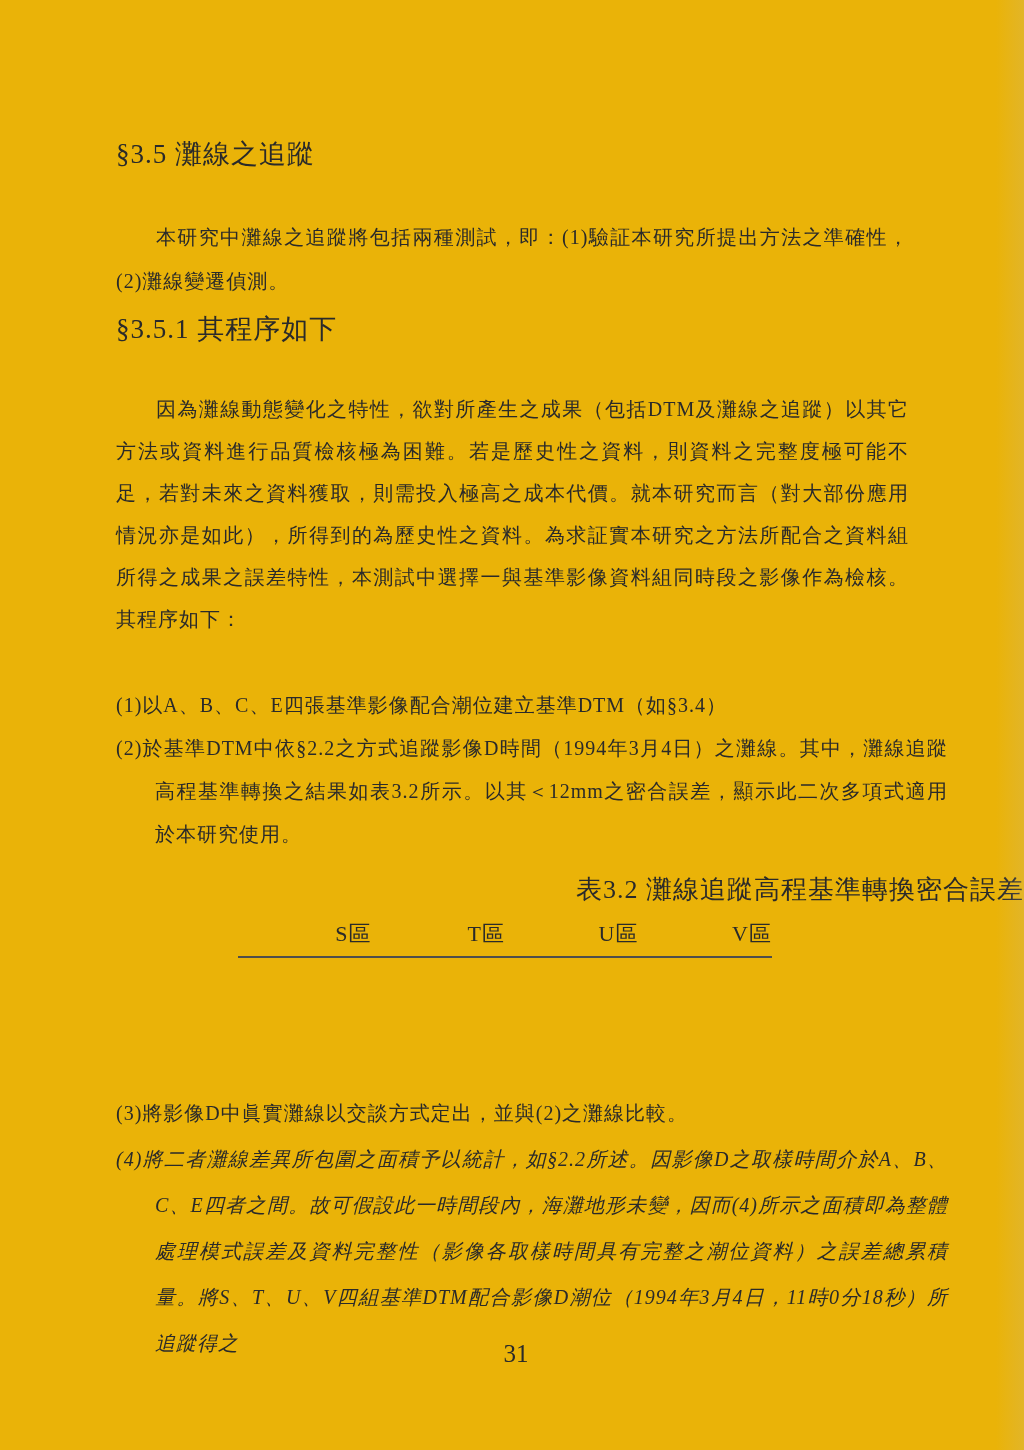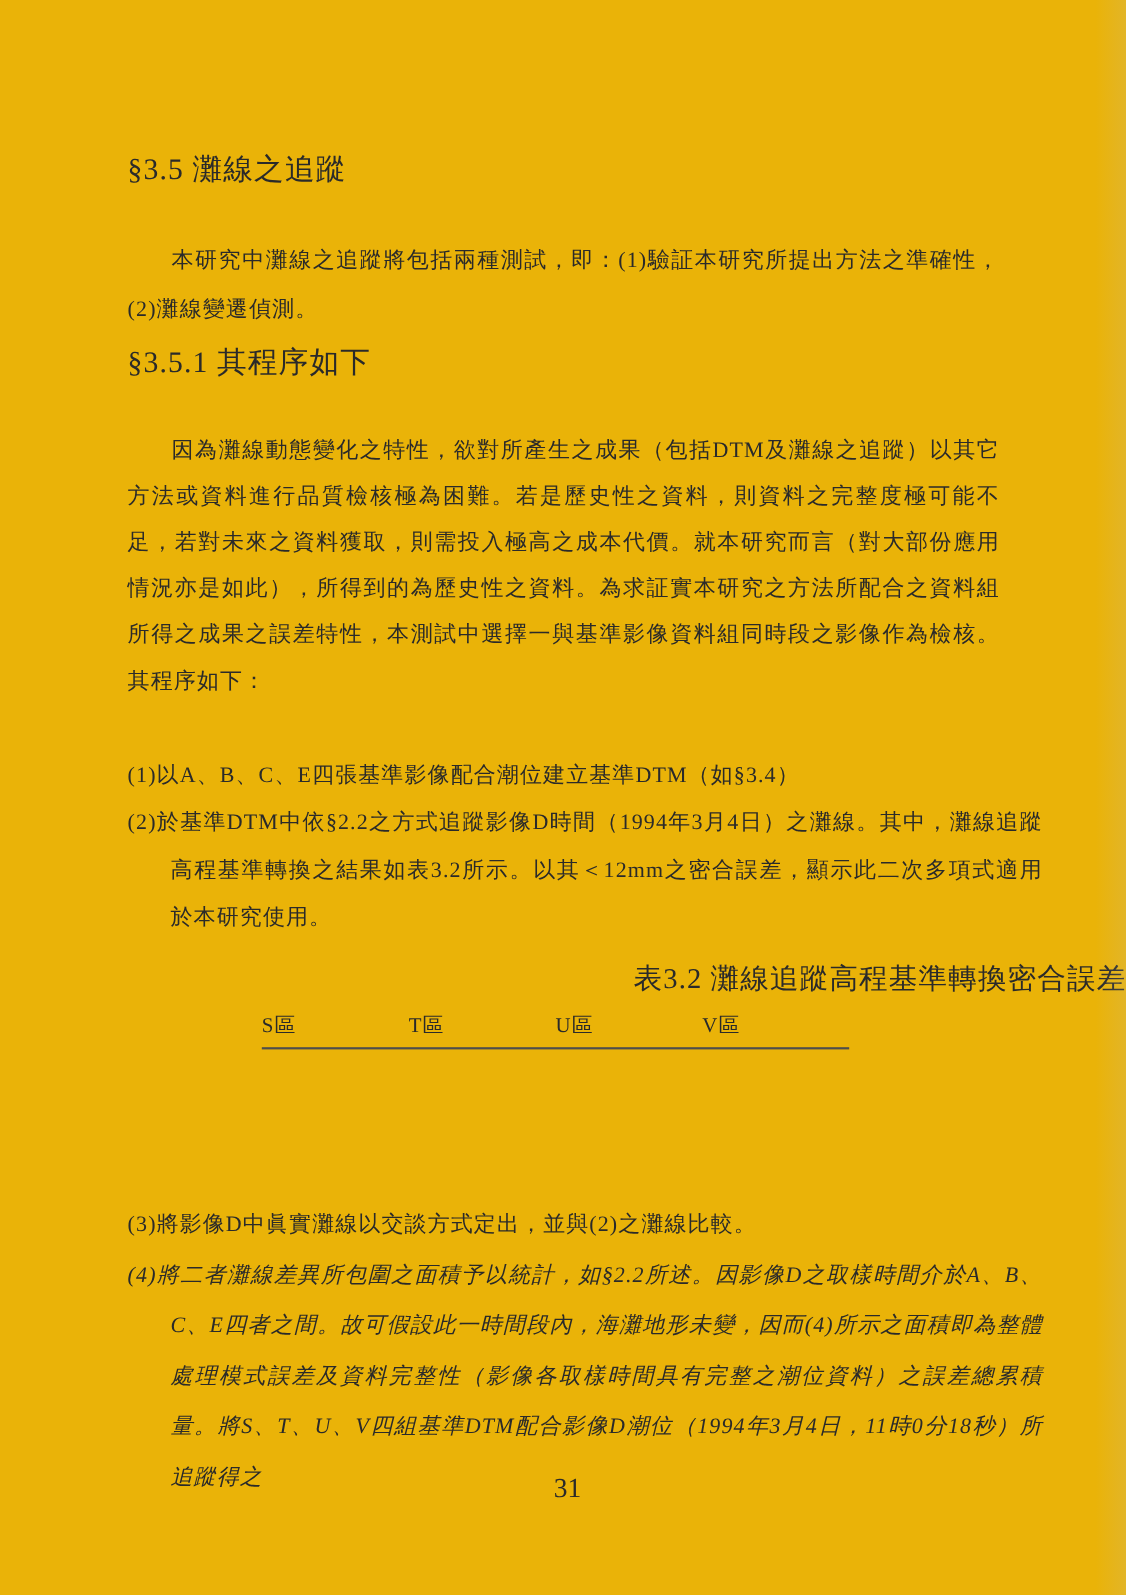--- a/index.html
+++ b/index.html
@@ -65,22 +65,22 @@
     grid-template-columns: repeat(4, 1fr);
   }
   .table-row.header {
     border-bottom: 2px solid #4e4e4c;
     padding-bottom: 7px;
   }
   .table-row.values {
     padding-top: 16px;
   }
   .table-cell {
-    text-align: left;
-    font-size: 19px;
+    text-align: right;
+    font-size: 22px;
     letter-spacing: 1px;
   }
   .page-number {
     position: absolute;
     left: 4px;
     top: 1340px;
     width: 1024px;
     text-align: center;
     font-size: 25px;
   }

